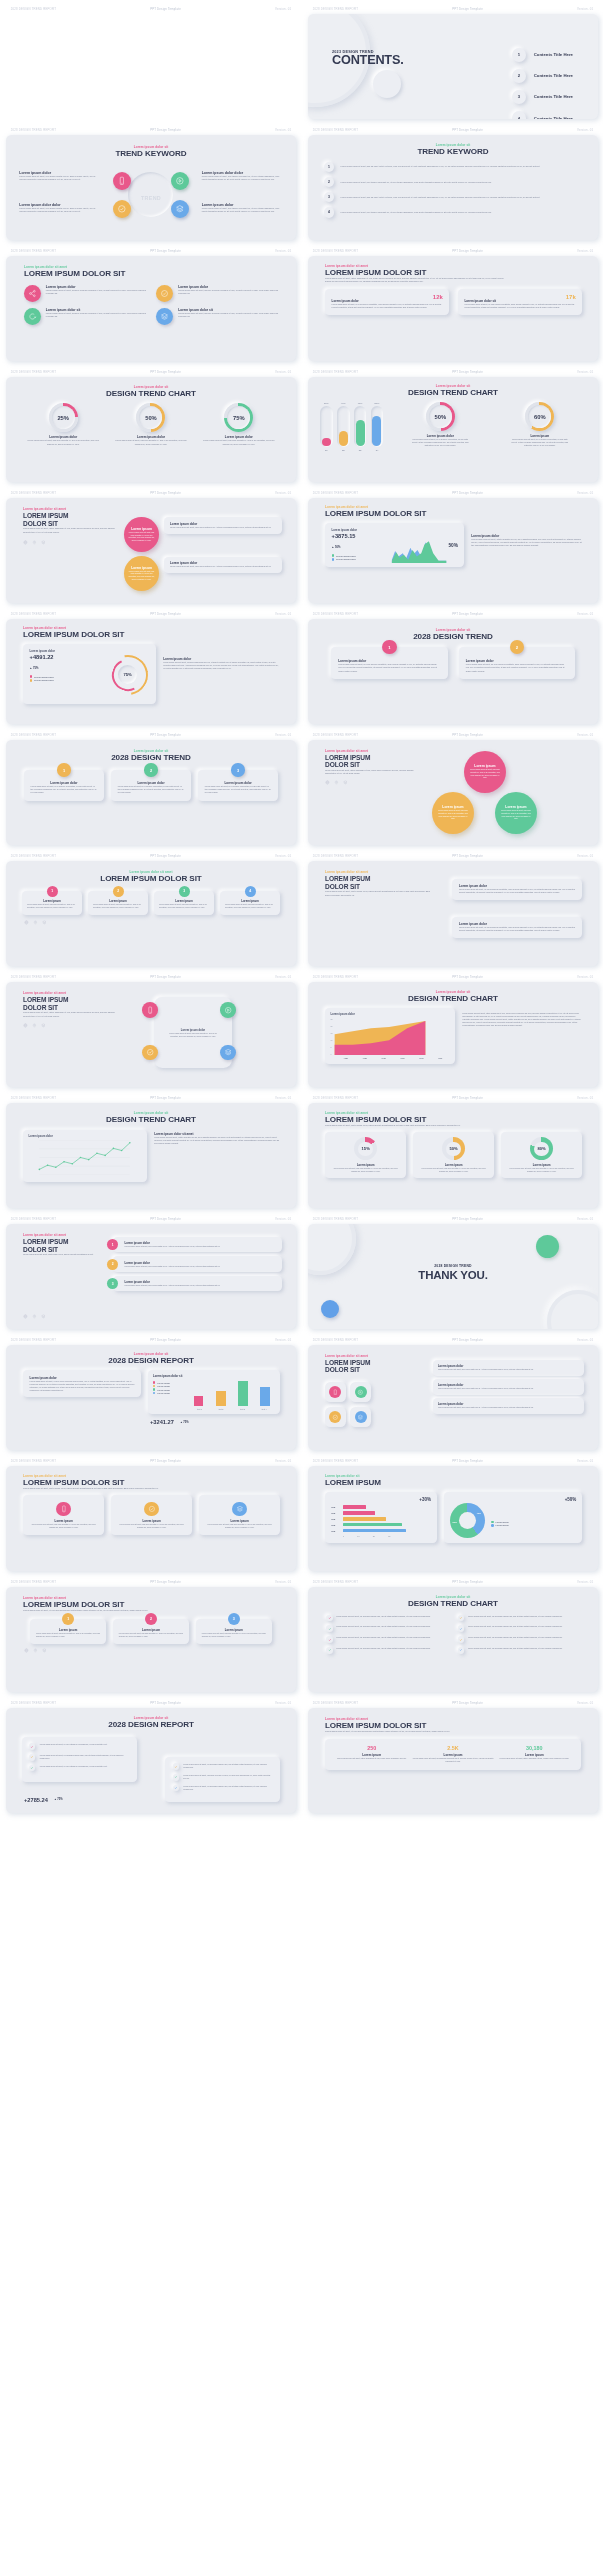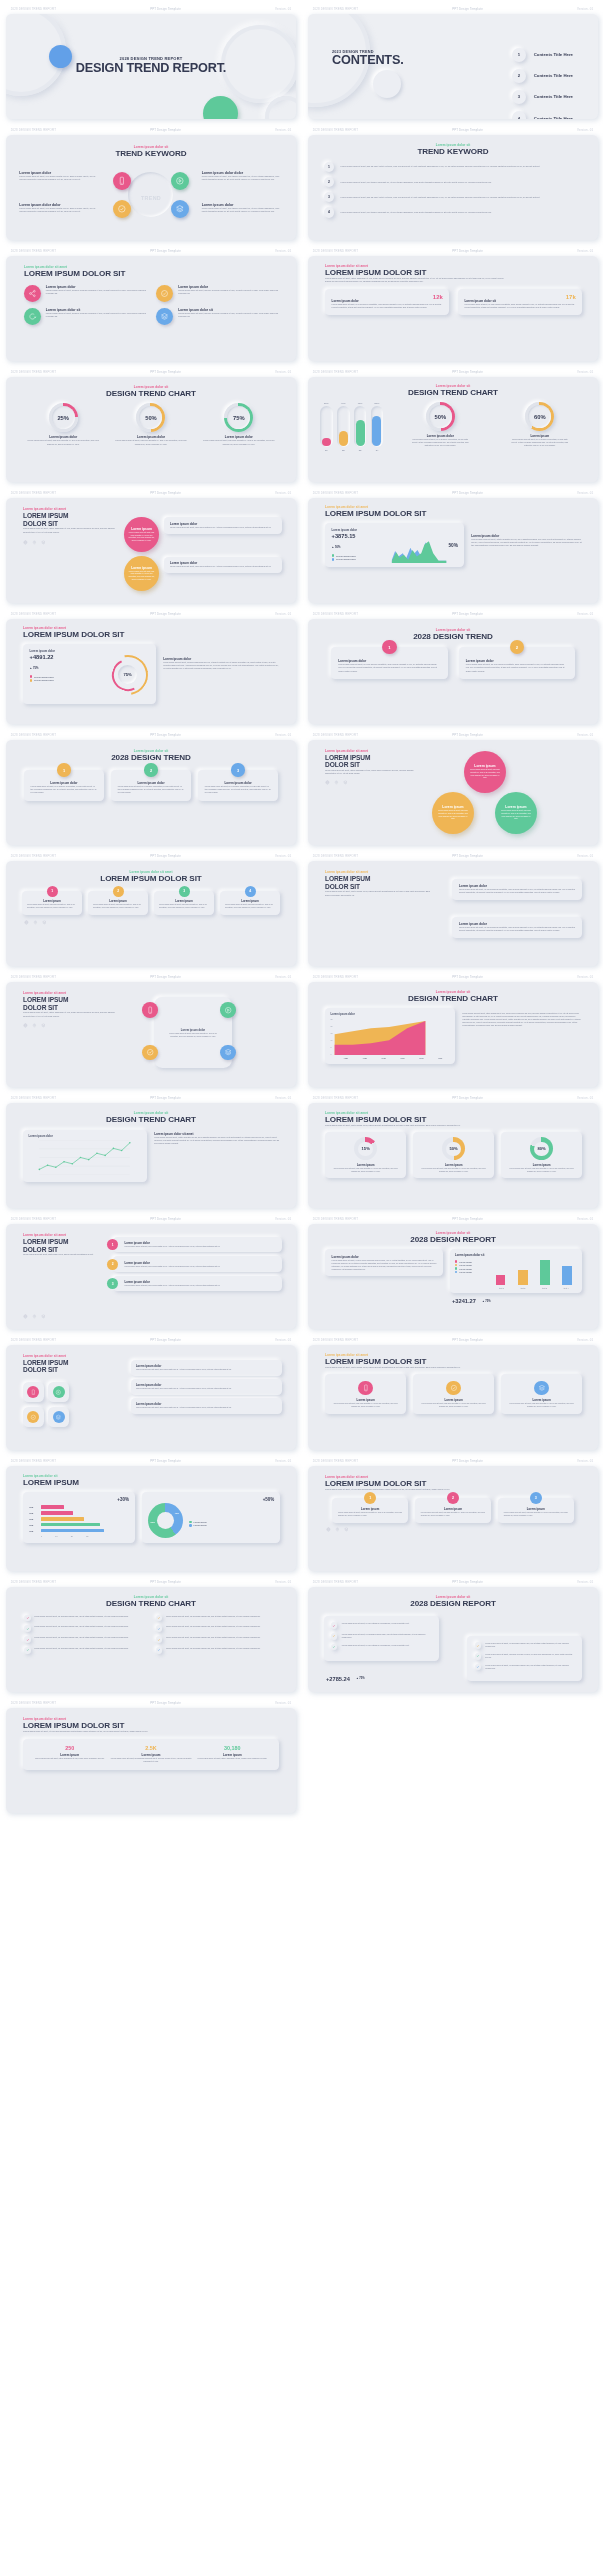--- a/index.html
+++ b/index.html
@@ -59,31 +59,20 @@
 </head>
 <body>
 
 <div class="grid" id="root">
   <div class="slide-wrap">
     <div class="hdr">
       <span>2028 DESIGN TREND REPORT</span>
       <span class="m">PPT Design Template</span>
       <span>Version. 01</span>
       </div>
-    <div class="slide white">
-    <div class="deco deco-ring" style="width:90px;height:90px;left:-30px;top:-7.2px"></div>
-    <div class="deco deco-ring" style="width:78px;height:78px;right:-3px;top:11px"></div>
-    <div class="deco deco-ring" style="width:42px;height:42px;right:-11px;bottom:-19.3px"></div>
-    <div class="deco" style="width:23px;height:23px;left:43px;top:31px;background:#62a0e8;box-shadow:1.8px 2.4px 4.2px rgba(120,140,180,.45)"></div>
-    <div class="deco" style="width:35px;height:35px;right:58px;bottom:-12px;background:#5ec99a;box-shadow:1.8px 2.4px 4.2px rgba(120,160,150,.45)"></div>
-    <div style="position:absolute;left:0;right:0;top:42px;text-align:center">
-      <div style="font-size:4px;font-weight:700;letter-spacing:0.2px;color:#343a52">2028 DESIGN TREND REPORT</div>
-      <h1 class="big" style="margin-top:1.8px">DESIGN TREND REPORT.</h1>
-    </div>
-      </div>
   </div>
   <div class="slide-wrap">
     <div class="hdr">
       <span>2028 DESIGN TREND REPORT</span>
       <span class="m">PPT Design Template</span>
       <span>Version. 01</span>
       </div>
     <div class="slide white">
     <div class="deco deco-ring" style="width:109px;height:109px;left:-47px;top:-15.7px"></div>
     <div class="deco nm-card" style="width:28px;height:28px;left:65px;top:56px;border-radius:50%"></div>
@@ -1003,20 +992,37 @@
               </svg>
             </span>
   <span style="width:4.8px;height:4.8px">
               <svg class="icon-svg" viewBox="0 0 24 24" fill="none" stroke="#b6bdcd" stroke-width="1.2">
                 <path d="M12 4 L20 8 L12 12 L4 8 Z"></path>
                 <path d="M4 12 L12 16 L20 12"></path>
                 <path d="M4 15.5 L12 19.5 L20 15.5"></path>
               </svg>
             </span>
           </div>
+        </div>
+      </div>
+  </div>
+  <div class="slide-wrap">
+    <div class="hdr">
+      <span>2028 DESIGN TREND REPORT</span>
+      <span class="m">PPT Design Template</span>
+      <span>Version. 01</span>
+      </div>
+    <div class="slide white">
+    <div class="deco deco-ring" style="width:72px;height:72px;left:-24px;top:-20.5px"></div>
+    <div class="deco deco-ring" style="width:63px;height:63px;right:-12px;bottom:-24px"></div>
+    <div class="deco" style="width:18px;height:18px;left:13.3px;bottom:11px;background:#62a0e8;box-shadow:1.2px 1.8px 3.6px rgba(120,140,180,.4)"></div>
+    <div class="deco" style="width:23px;height:23px;right:39px;top:11px;background:#5ec99a;box-shadow:1.2px 1.8px 3.6px rgba(120,160,150,.4)"></div>
+    <div style="position:absolute;left:0;right:0;top:40px;text-align:center">
+      <div style="font-size:3.4px;font-weight:700;letter-spacing:0.2px;color:#343a52">2028 DESIGN TREND</div>
+      <h1 class="big" style="font-size:11.5px;margin-top:1.2px">THANK YOU.</h1>
         </div>
       </div>
   </div>
   <div class="slide-wrap">
     <div class="hdr">
       <span>2028 DESIGN TREND REPORT</span>
       <span class="m">PPT Design Template</span>
       <span>Version. 01</span>
       </div>
     <div class="slide ">

